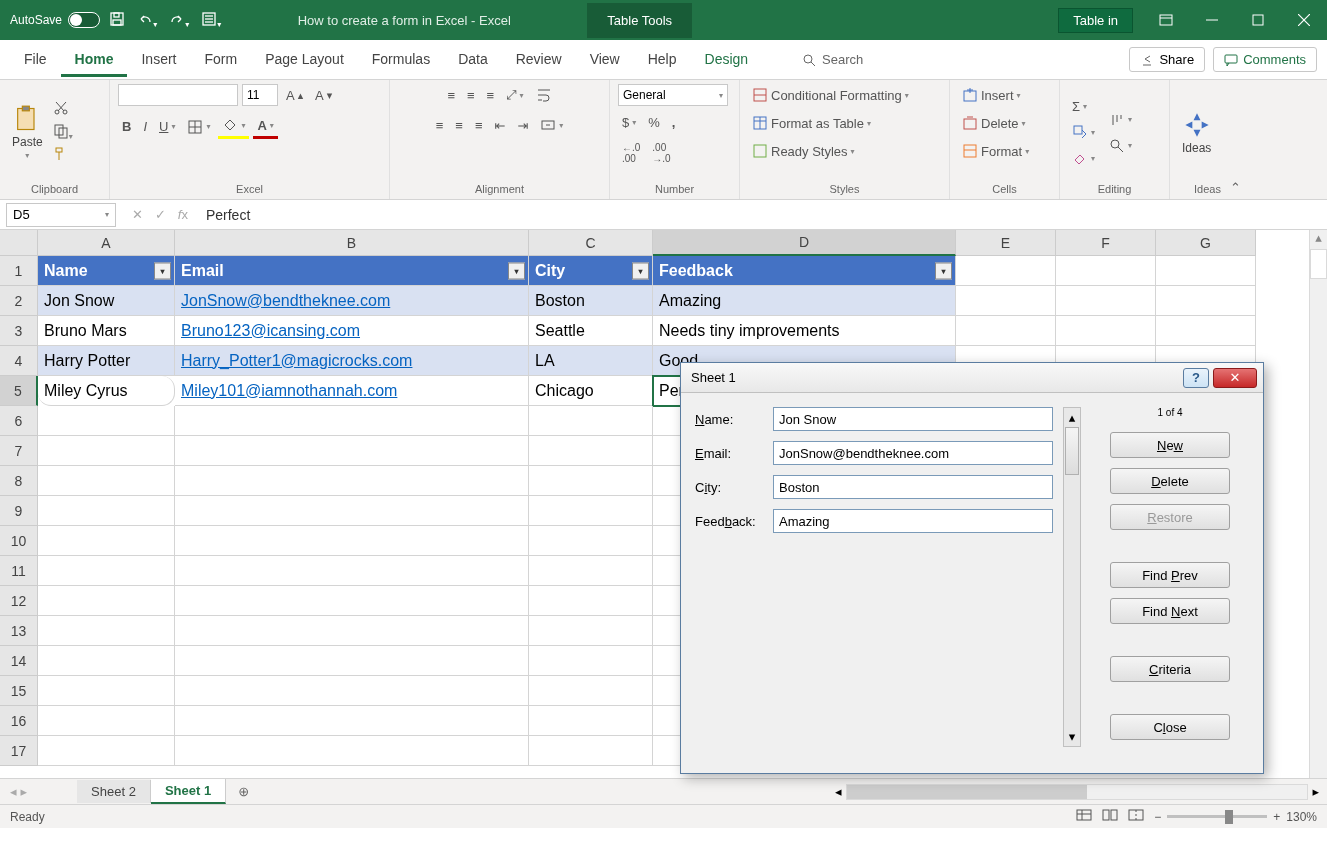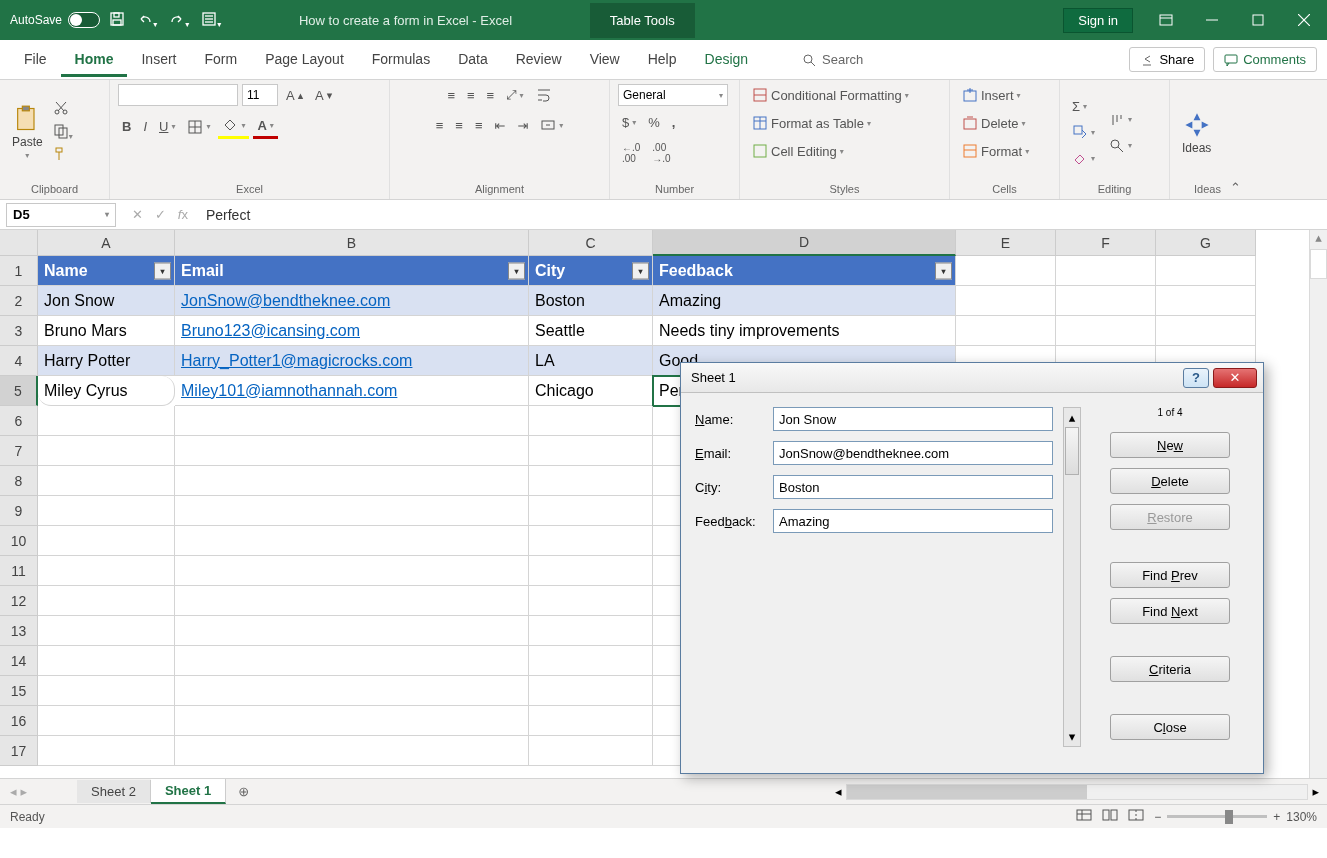--- a/index.html
+++ b/index.html
@@ -43,21 +43,21 @@
 .ribbon-item { padding: 3px 4px; color: #555; display: flex; align-items: center; gap: 3px; font-size: 13px; }
 .font-name { border: 1px solid #c8c8c8; width: 120px; height: 22px; background: #fff; font-size: 12px; padding: 0 4px;}
 .font-size { border: 1px solid #c8c8c8; width: 36px; height: 22px; background: #fff; font-size: 12px; text-align: left; padding: 0 4px;}
 .dd { font-size: 8px; color: #888; }
 .underline-red { border-bottom: 3px solid #c00000; }
 .underline-yellow { border-bottom: 3px solid #ffff00; }
 .numfmt { border: 1px solid #c8c8c8; background: #fff; width: 110px; height: 22px; font-size: 12px; padding: 0 4px; display: flex; align-items: center; justify-content: space-between;}
 
 
 .formulabar { height: 30px; display: flex; align-items: center; border-bottom: 1px solid #d4d4d4; }
-.namebox { width: 110px; height: 24px; border: 1px solid #c8c8c8; margin: 0 6px; padding: 0 6px; display: flex; align-items: center; justify-content: space-between; font-size: 13px; font-weight: bold; }
+.namebox { width: 110px; height: 24px; border: 1px solid #c8c8c8; margin: 0 6px; padding: 0 6px; display: flex; align-items: center; justify-content: space-between; font-size: 13px; }
 .fb-btns { display: flex; gap: 12px; padding: 0 10px; color: #aaa; }
 .fb-input { flex: 1; padding: 0 8px; font-size: 14px; color: #333; }
 
 
 .gridwrap { position: relative; height: 548px; overflow: hidden; }
 .selectall { position: absolute; left: 0; top: 0; width: 38px; height: 26px; background: #e6e6e6; border-right: 1px solid #ccc; border-bottom: 1px solid #ccc; }
 .colheads { position: absolute; left: 38px; top: 0; height: 26px; display: flex; }
 .colhead { background: #e6e6e6; border-right: 1px solid #ccc; border-bottom: 1px solid #ccc; display: flex; align-items: center; justify-content: center; font-size: 14px; color: #444; }
 .colhead.sel { background: #d2d2d2; border-bottom: 2px solid #217346; }
 .rowheads { position: absolute; left: 0; top: 26px; width: 38px; }
@@ -141,21 +141,21 @@
             <line x1="4" y1="5" x2="12" y2="5"></line>
             <line x1="4" y1="8" x2="12" y2="8"></line>
             <line x1="4" y1="11" x2="12" y2="11"></line>
           </svg><span class="dd" style="color:#fff;">▾</span></span>
     </div>
   </div>
   <div class="title">How to create a form in Excel  -  Excel</div>
   <div class="tabletools">Table Tools</div>
   <div style="flex:1"></div>
   <div class="right">
-    <div class="signin">Sign in</div>
+    <div class="signin">Table in</div>
     <div class="win-btn">
         <svg width="16" height="16" fill="none" stroke="#fff">
           <rect x="2" y="3" width="12" height="10"></rect>
           <line x1="2" y1="6" x2="14" y2="6"></line>
         </svg>
       </div>
     <div class="win-btn">
         <svg width="12" height="12" stroke="#fff" stroke-width="1">
           <line x1="0" y1="6" x2="12" y2="6"></line>
         </svg>
@@ -354,21 +354,21 @@
             <line x1="2" y1="6" x2="14" y2="6"></line>
             <line x1="8" y1="2" x2="8" y2="14"></line>
           </svg>
           <span>Format as Table</span>
           <span class="dd">▾</span>
         </div>
       <div class="ribbon-item">
           <svg class="ico" viewBox="0 0 16 16" fill="none" stroke="#70ad47">
             <rect x="2" y="2" width="12" height="12"></rect>
           </svg>
-          <span>Cell Editing</span>
+          <span>Ready Styles</span>
           <span class="dd">▾</span>
         </div>
     </div>
     <div class="group-label">Styles</div>
   </div>
 
   <div class="group" style="width:110px">
     <div class="group-body col" style="gap:6px;align-items:flex-start">
       <div class="ribbon-item">
           <svg class="ico" viewBox="0 0 16 16" fill="none" stroke="#4472c4">

